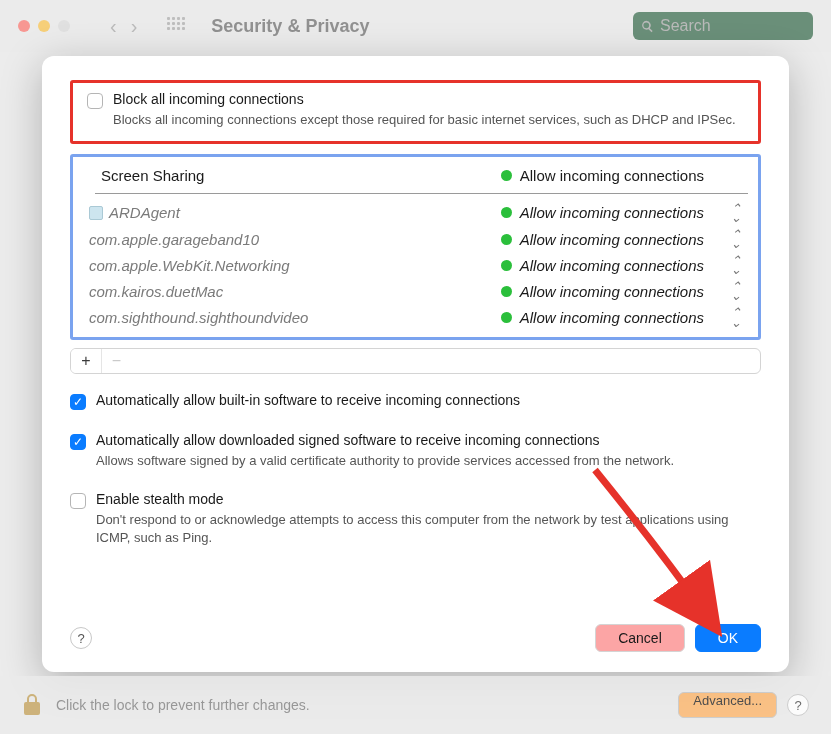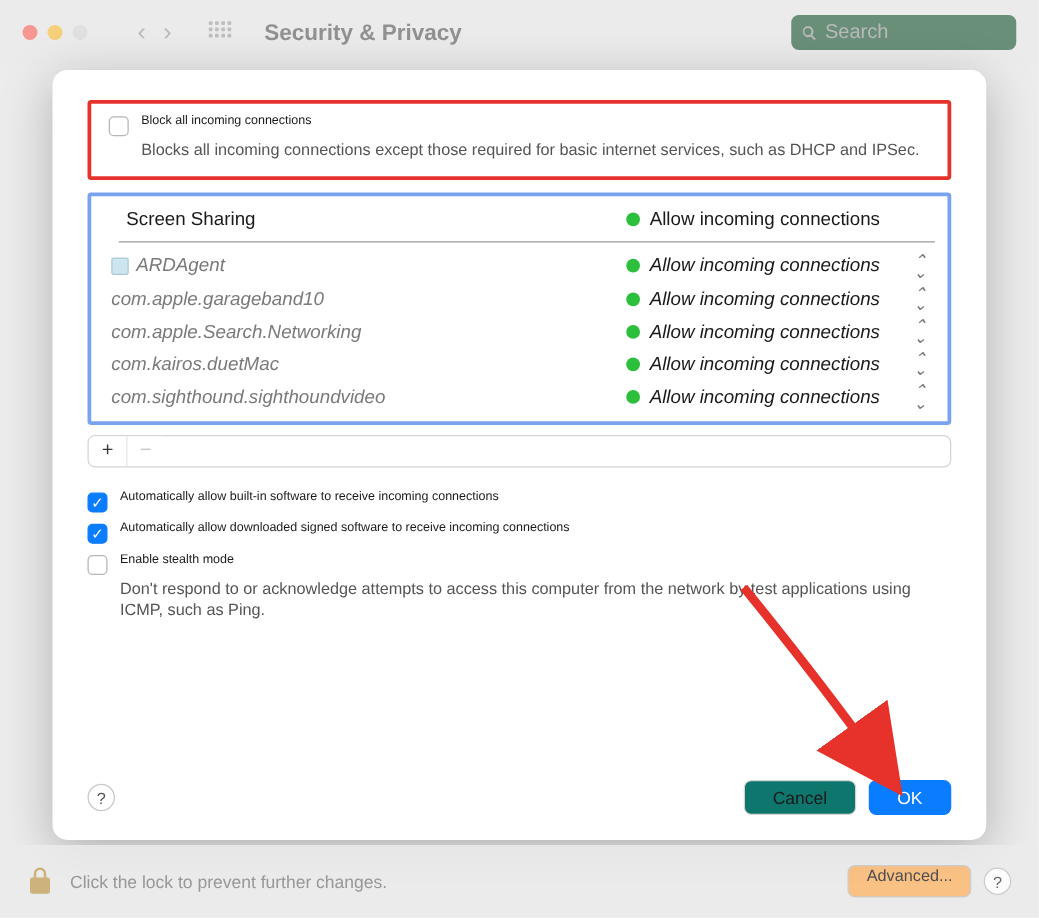--- a/index.html
+++ b/index.html
@@ -57,21 +57,21 @@
       padding: 8px 14px 12px 14px;
       margin-bottom: 10px;
     }
     .cb-row { display:flex; align-items:flex-start; gap:10px; }
     .cb {
       width:16px; height:16px; border:1px solid #b5b5b5; border-radius:4px; background:#fff;
       flex-shrink:0; display:flex; align-items:center; justify-content:center; margin-top:2px;
     }
     .cb.checked { background:#0a7cff; border-color:#0a7cff; }
     .cb.checked::after{content:"✓"; color:#fff; font-size:12px; line-height:1;}
-    .cb-label { font-size:10px; color:#1a1a1a; }
+    .cb-label { font-size:14px; color:#1a1a1a; }
     .desc { font-size:13px; color:#555; margin-left:26px; line-height:1.35; margin-top:2px;}
 
     .highlight-blue {
       border: 3px solid #7aa3ef;
       border-radius:3px;
       padding:6px 10px 6px 10px;
     }
     .list-header { display:flex; align-items:center; padding:4px 6px 8px 6px; border-bottom:1px solid #9a9a9a; font-size:15px; color:#1a1a1a;margin-left:12px;}
     .list-header .status{margin-left:auto; display:flex; align-items:center; gap:8px;}
     .dot{width:11px;height:11px;border-radius:50%;background:#2bbf3b;}
@@ -79,26 +79,26 @@
     .app-row{display:flex; align-items:center; padding:4px 6px; font-size:15px; color:#7a7a7a;font-style:italic;}
     .app-row .name{flex:1; display:flex; align-items:center; gap:6px;}
     .app-row .appicon{width:14px;height:14px;background:#cde5ef;border:1px solid #aac9d5;border-radius:2px;}
     .app-row .status{display:flex; align-items:center; gap:8px; color:#1a1a1a;}
     .caret{color:#7a7a7a; font-size:13px; margin-left:18px; width:12px; text-align:center; line-height:0.7;}
 
     .pm-box{display:inline-flex; border:1px solid #d4d4d4; border-radius:6px; margin-top:8px; overflow:hidden; height:26px;}
     .pm-box button{width:30px; background:#fff; border:none; font-size:16px; color:#3a3a3a; display:flex; align-items:center; justify-content:center;}
     .pm-box button.minus{color:#c8c8c8; border-left:1px solid #e5e5e5;}
 
-    .options{margin-top:18px; display:flex; flex-direction:column; gap:7px;}
+    .options{margin-top:18px; display:flex; flex-direction:column; gap:22px;}
 
     .footer{margin-top:auto; display:flex; align-items:center; padding-top:14px;}
     .help-btn{width:22px;height:22px;border:1px solid #c8c8c8;border-radius:50%;display:flex;align-items:center;justify-content:center;font-size:13px;color:#555;background:#fff;}
     .btns{margin-left:auto; display:flex; gap:10px;}
-    .btn{height:28px; padding:0 22px; border-radius:6px; font-size:14px; display:flex; align-items:center; border:1px solid #d4d4d4; background:#0f766e; color:#1a1a1a;}
+    .btn{height:28px; padding:0 22px; border-radius:6px; font-size:14px; display:flex; align-items:center; border:1px solid #d4d4d4; background:#fca5a5; color:#1a1a1a;}
     .btn.primary{background:#0a7cff; border-color:#0a7cff; color:#fff; font-weight:500;}
 
     .bottombar{position:absolute; left:0; right:0; bottom:0; height:58px; background:#ebebeb; display:flex; align-items:center; padding:0 22px; opacity:0.85;}
     .lock{width:20px;height:24px; margin-right:14px;}
     .lock-text{color:#8a8a8a; font-size:14px; flex:1;}
     .adv-btn{height:26px; padding:0 14px; border:1px solid #c8c8c8; border-radius:6px; background:#fdba74; font-size:13px; color:#333; margin-right:10px;}
     .help2{width:22px;height:22px;border:1px solid #c8c8c8;border-radius:50%;display:flex;align-items:center;justify-content:center;font-size:13px;color:#555;background:#fff;}
 
     .arrow-svg{position:absolute; pointer-events:none;}
   </style>
@@ -176,21 +176,21 @@
             <span>com.apple.garageband10</span>
           </span>
         <span class="status">
             <span class="dot"></span>
             <span>Allow incoming connections</span>
             <span class="caret">⌃<br>⌄</span>
           </span>
       </div>
       <div class="app-row">
         <span class="name">
-            <span>com.apple.Search.Networking</span>
+            <span>com.apple.WebKit.Networking</span>
           </span>
         <span class="status">
             <span class="dot"></span>
             <span>Allow incoming connections</span>
             <span class="caret">⌃<br>⌄</span>
           </span>
       </div>
       <div class="app-row">
         <span class="name">
             <span>com.kairos.duetMac</span>
@@ -224,20 +224,21 @@
       <div class="cb-row">
         <div class="cb checked"></div>
         <div class="cb-label">Automatically allow built-in software to receive incoming connections</div>
       </div>
     </div>
     <div>
       <div class="cb-row">
         <div class="cb checked"></div>
         <div class="cb-label">Automatically allow downloaded signed software to receive incoming connections</div>
       </div>
+      <div class="desc">Allows software signed by a valid certificate authority to provide services accessed from the network.</div>
     </div>
     <div>
       <div class="cb-row">
         <div class="cb"></div>
         <div class="cb-label">Enable stealth mode</div>
       </div>
       <div class="desc">Don't respond to or acknowledge attempts to access this computer from the network by test applications using ICMP, such as Ping.</div>
     </div>
   </div>
 

